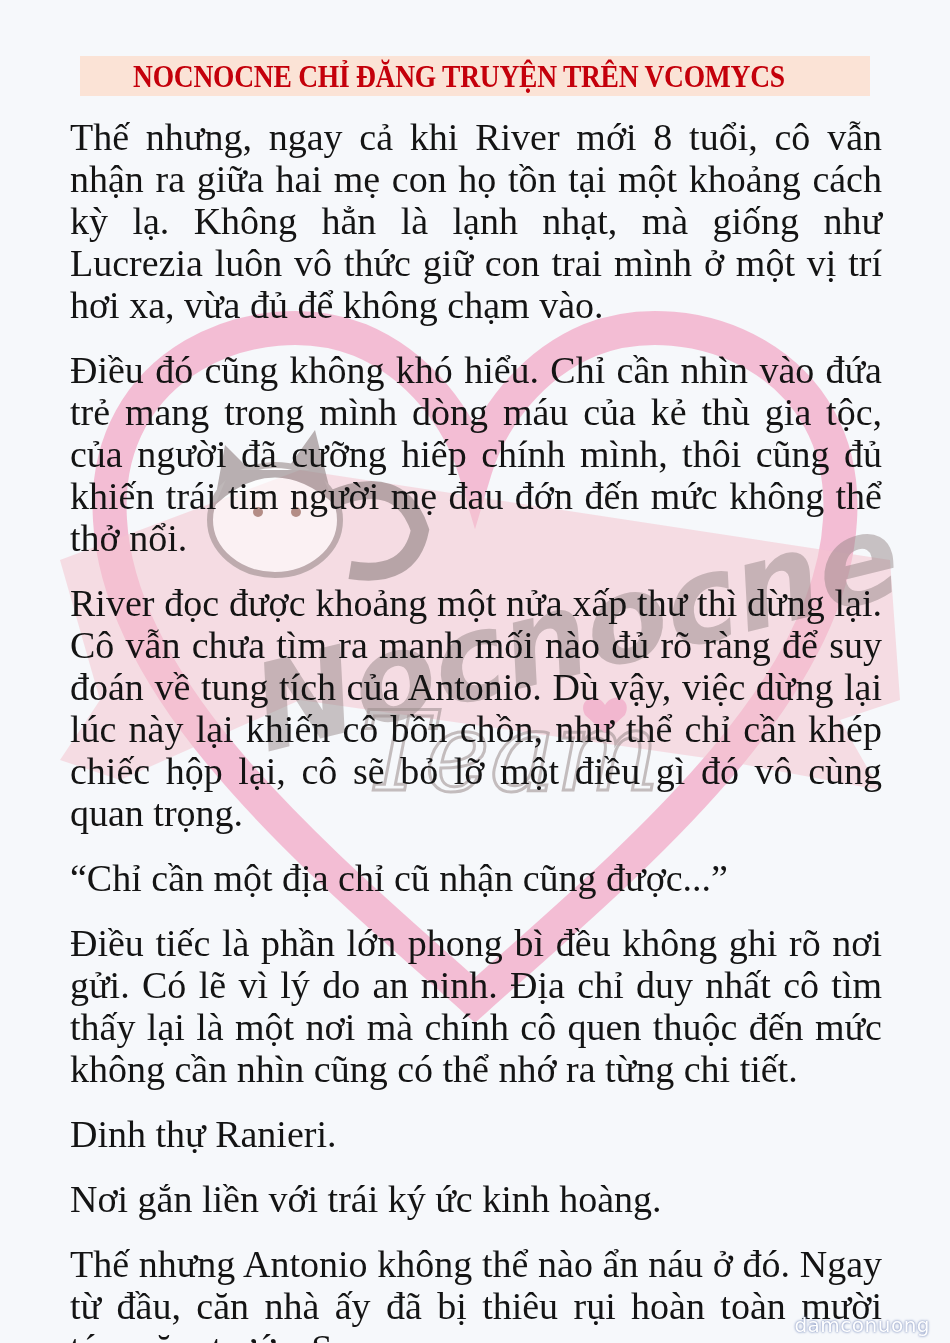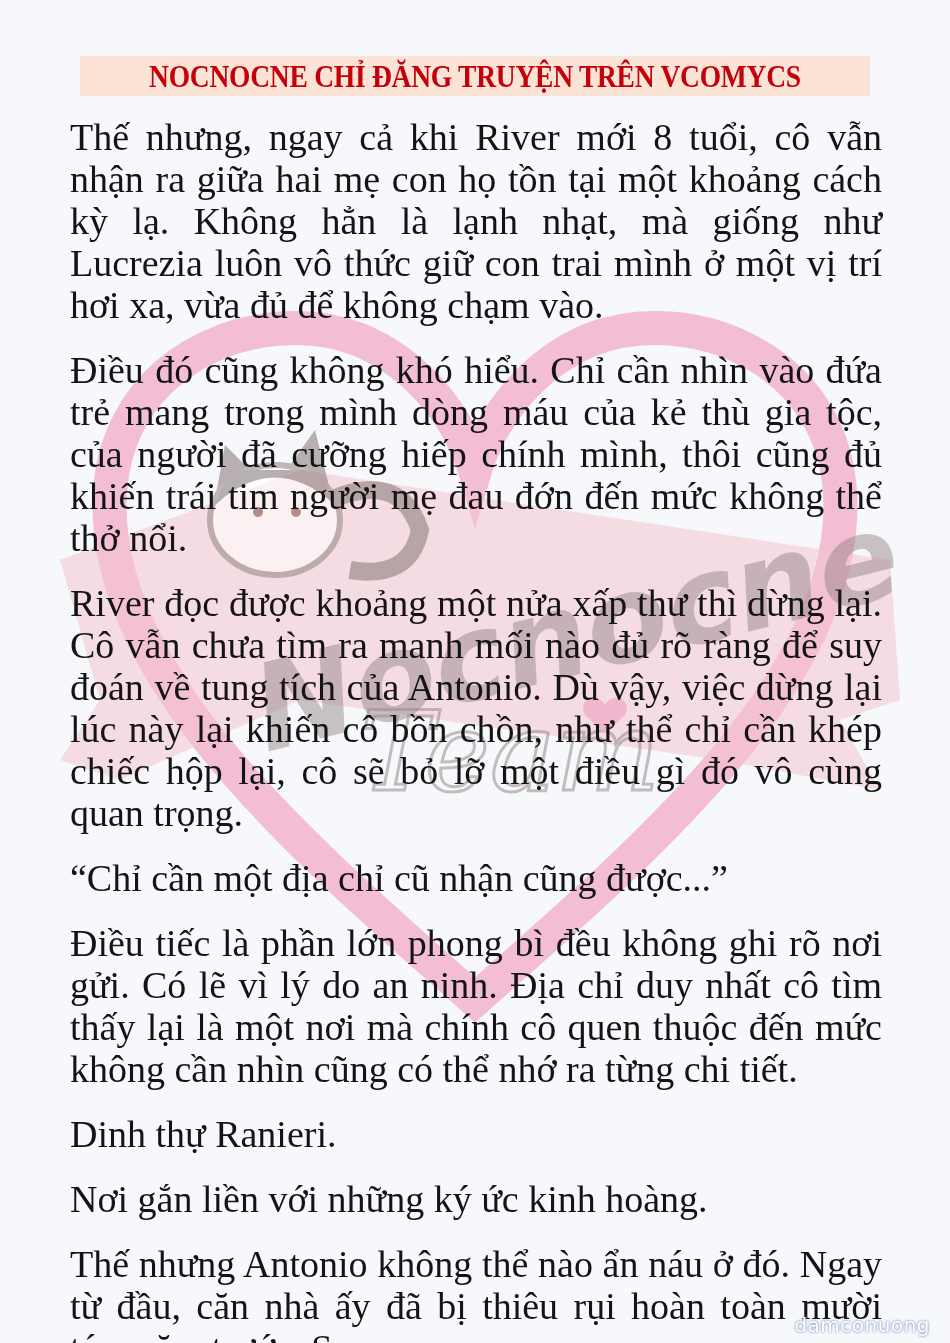--- a/index.html
+++ b/index.html
@@ -10,21 +10,21 @@
     font-family: "DejaVu Serif", "Liberation Serif", serif;
   }
   .watermark {
     position: absolute; left: 0; top: 0; width: 950px; height: 1343px;
     pointer-events: none; z-index: 0;
   }
   .page { position: relative; z-index: 1; }
   .title-wrap {
     position: absolute; left: 80px; top: 56px; width: 790px; height: 40px;
     background: #fbe3d6;
-    display: flex; align-items: center; justify-content: center;
+    display: flex; align-items: center; justify-content: flex-start;
   }
   .title {
     color: #c4000b;
     font-family: "Liberation Serif", "DejaVu Serif", serif;
     font-weight: bold; font-size: 32px; letter-spacing: -0.3px;
     transform: scaleX(0.86); white-space: nowrap;
   }
   .body-text {
     position: absolute; left: 70px; top: 116px; width: 812px;
     color: #141414;
@@ -73,19 +73,19 @@
     <div class="title">NOCNOCNE CHỈ ĐĂNG TRUYỆN TRÊN VCOMYCS</div>
   </div>
 
   <div class="body-text">
     <p>Thế nhưng, ngay cả khi River mới 8 tuổi, cô vẫn nhận ra giữa hai mẹ con họ tồn tại một khoảng cách kỳ lạ. Không hẳn là lạnh nhạt, mà giống như Lucrezia luôn vô thức giữ con trai mình ở một vị trí hơi xa, vừa đủ để không chạm vào.</p>
     <p>Điều đó cũng không khó hiểu. Chỉ cần nhìn vào đứa trẻ mang trong mình dòng máu của kẻ thù gia tộc, của người đã cưỡng hiếp chính mình, thôi cũng đủ khiến trái tim người mẹ đau đớn đến mức không thể thở nổi.</p>
     <p>River đọc được khoảng một nửa xấp thư thì dừng lại. Cô vẫn chưa tìm ra manh mối nào đủ rõ ràng để suy đoán về tung tích của Antonio. Dù vậy, việc dừng lại lúc này lại khiến cô bồn chồn, như thể chỉ cần khép chiếc hộp lại, cô sẽ bỏ lỡ một điều gì đó vô cùng quan trọng.</p>
     <p>“Chỉ cần một địa chỉ cũ nhận cũng được...”</p>
     <p>Điều tiếc là phần lớn phong bì đều không ghi rõ nơi gửi. Có lẽ vì lý do an ninh. Địa chỉ duy nhất cô tìm thấy lại là một nơi mà chính cô quen thuộc đến mức không cần nhìn cũng có thể nhớ ra từng chi tiết.</p>
     <p>Dinh thự Ranieri.</p>
-    <p>Nơi gắn liền với những ký ức kinh hoàng.</p>
+    <p>Nơi gắn liền với trái ký ức kinh hoàng.</p>
     <p>Thế nhưng Antonio không thể nào ẩn náu ở đó. Ngay từ đầu, căn nhà ấy đã bị thiêu rụi hoàn toàn mười tám năm trước. Sau</p>
   </div>
 
   <div class="footer-logo">Vcomycs</div>
   <div class="footer-credit">damconuong</div>
 </div>
 
 </body></html>

